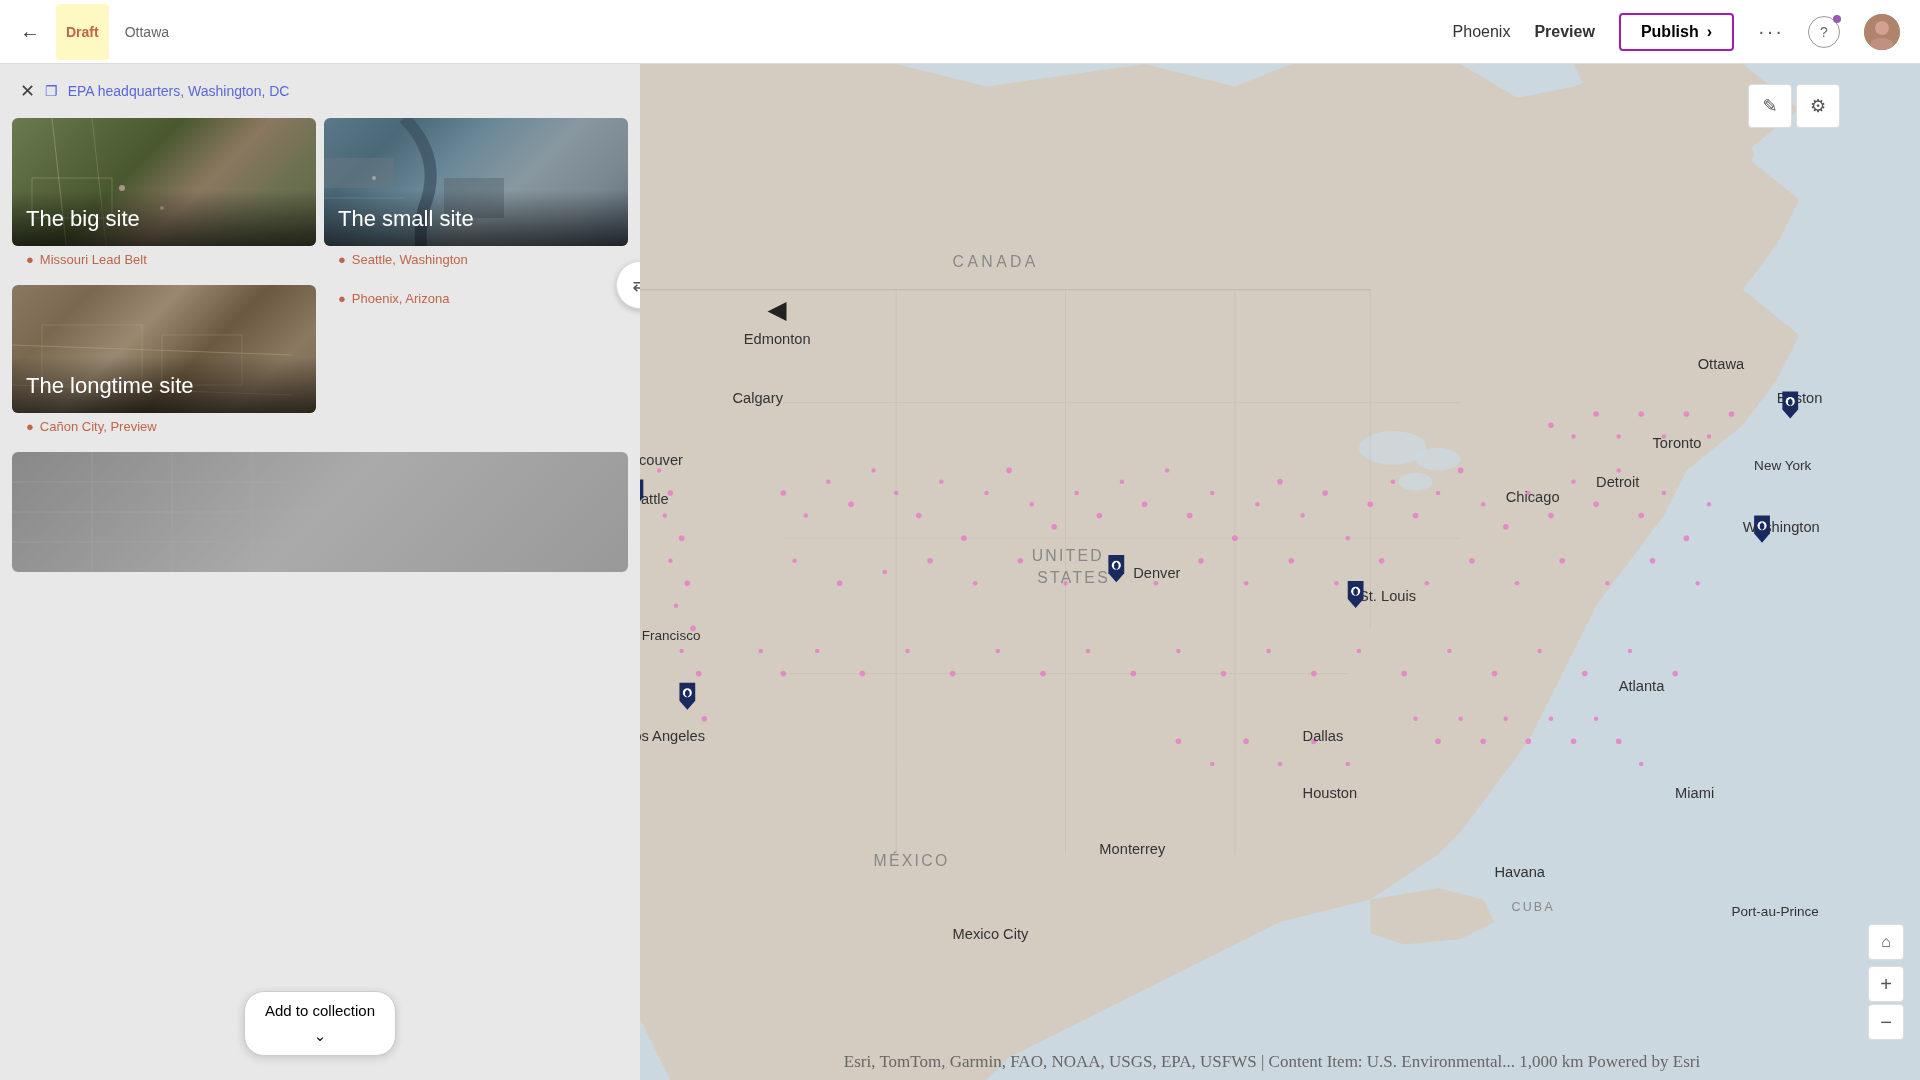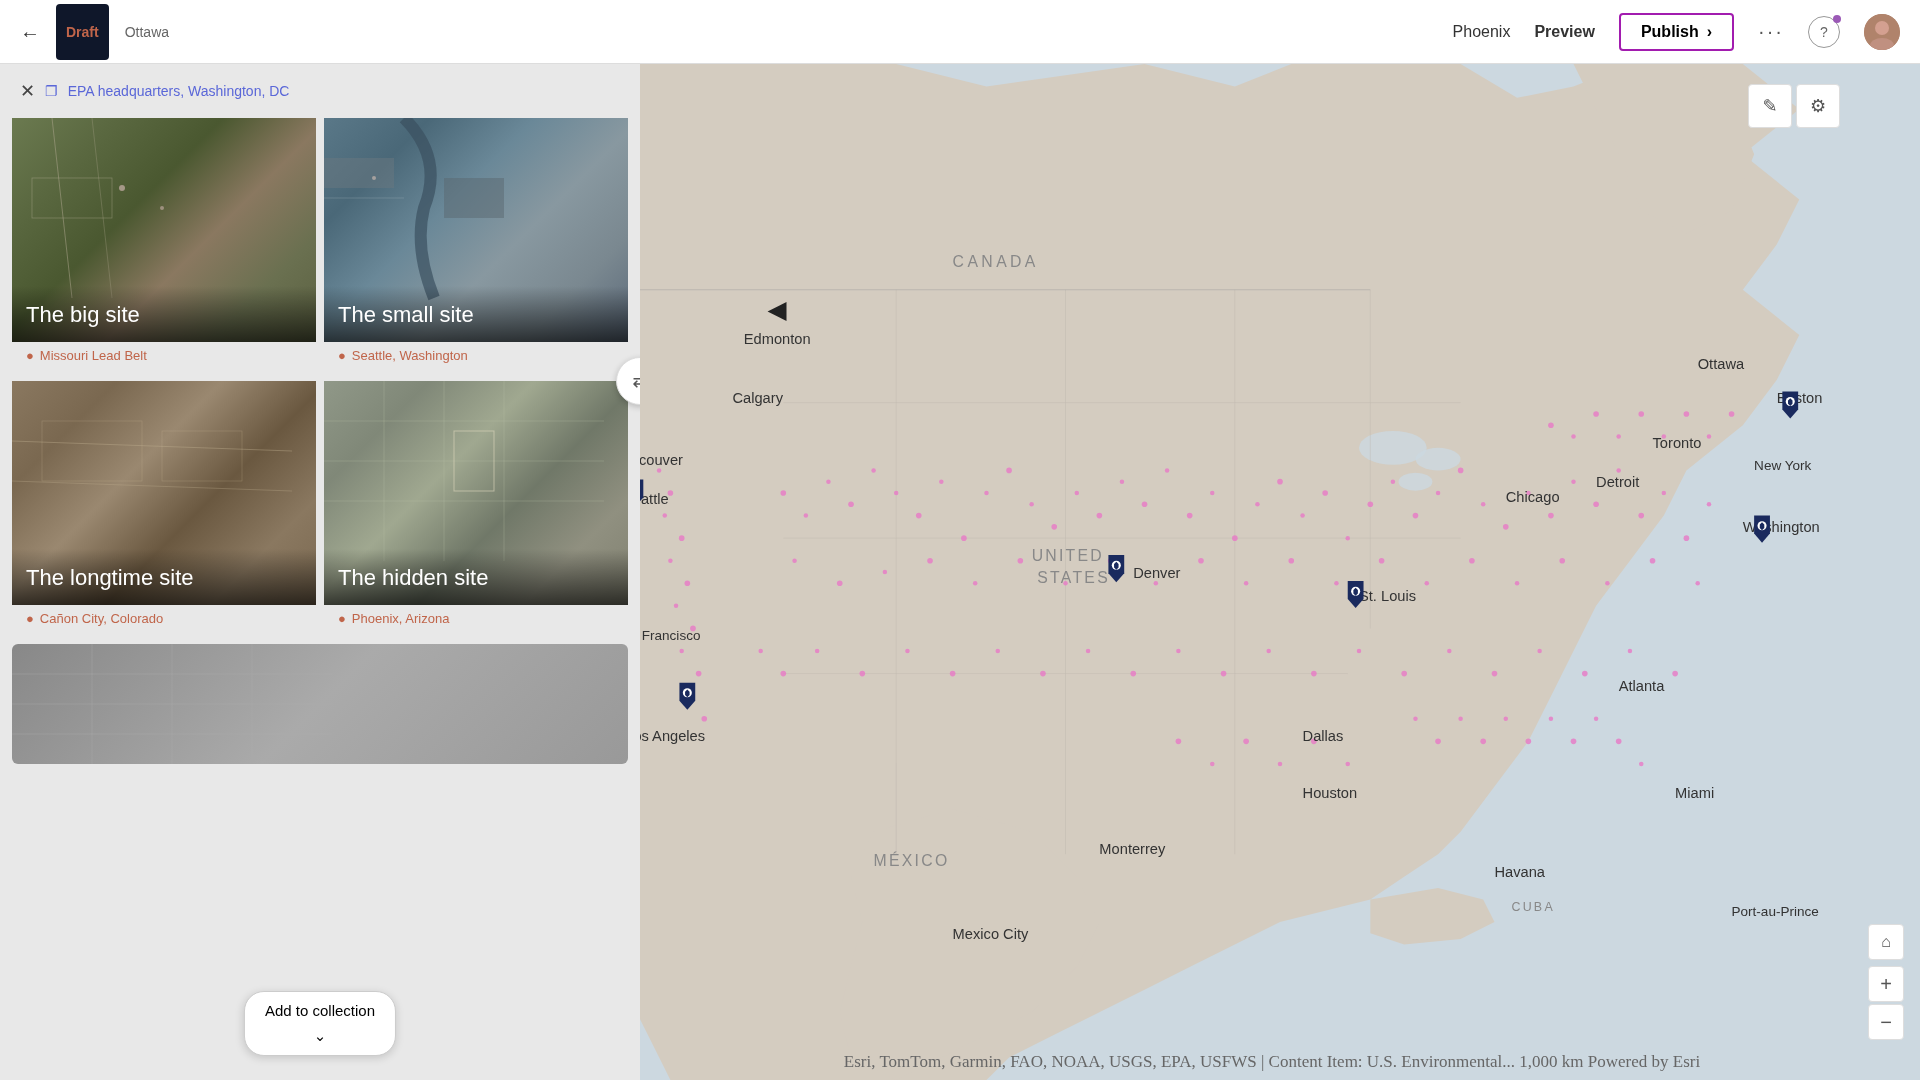--- a/index.html
+++ b/index.html
@@ -5,21 +5,21 @@
     * { box-sizing: border-box; margin: 0; padding: 0; }
     body { font-family: 'Segoe UI', Arial, sans-serif; background: #f0f0f0; width: 1920px; height: 1080px; overflow: hidden; }
 
     
     #topnav {
       display: flex; align-items: center; height: 64px;
       background: #fff; border-bottom: 1px solid #ddd;
       padding: 0 20px; gap: 16px; position: relative; z-index: 100;
     }
     #topnav .back-btn { background: none; border: none; cursor: pointer; font-size: 20px; color: #333; }
-    #topnav .draft-badge { background: #0f172a; color: #c0654a; border: none; border-radius: 4px; padding: 20px 10px; font-size: 14px; font-weight: 600; cursor: pointer; }
+    #topnav .draft-badge { background: #fef9c3; color: #c0654a; border: none; border-radius: 4px; padding: 20px 10px; font-size: 14px; font-weight: 600; cursor: pointer; }
     #topnav .saved-label { color: #666; font-size: 14px; }
     #topnav .nav-right { margin-left: auto; display: flex; align-items: center; gap: 24px; }
     #topnav .design-btn { background: none; border: none; font-size: 16px; cursor: pointer; color: #333; font-weight: 400; }
     #topnav .preview-btn { background: none; border: none; font-size: 16px; cursor: pointer; color: #333; font-weight: 700; }
     #topnav .publish-btn {
       border: 2px solid #a21caf; border-radius: 4px; padding: 8px 20px;
       font-size: 16px; font-weight: 600; background: #fff; cursor: pointer;
       display: flex; align-items: center; gap: 8px;
     }
     #topnav .more-btn { background: none; border: none; font-size: 20px; cursor: pointer; color: #555; letter-spacing: 2px; }
@@ -44,22 +44,22 @@
     .close-btn { background: none; border: none; font-size: 18px; cursor: pointer; color: #444; }
     .epa-link { color: #5a67d8; font-size: 14px; cursor: pointer; display:flex; align-items:center; gap:6px; }
     .pin-icon-blue { color: #5a67d8; font-size: 14px; }
 
     
     .sites-grid {
       display: grid; grid-template-columns: 1fr 1fr;
       gap: 8px; padding: 0 12px 8px 12px;
     }
     .site-card {
-      position: relative; border-radius: 0; overflow: hidden;
-      cursor: pointer; height: 224px;
+      position: relative; border-radius: 6px; overflow: hidden;
+      cursor: pointer; height: 128px;
     }
     .site-card .card-bg {
       width: 100%; height: 100%;
       background-size: cover; background-position: center;
     }
     .site-card .card-overlay {
       position: absolute; bottom: 0; left: 0; right: 0;
       background: linear-gradient(transparent, rgba(0,0,0,0.65));
       padding: 16px 14px 14px;
     }
@@ -241,43 +241,25 @@
                 <rect x="30" y="40" width="100" height="60" fill="none" stroke="#d0c0a0" stroke-width="0.7" opacity="0.3"></rect>
                 <rect x="150" y="50" width="80" height="50" fill="none" stroke="#d0c0a0" stroke-width="0.7" opacity="0.3"></rect>
               </svg>
             </div>
             <div class="card-overlay">
               <div class="card-title">The longtime site</div>
             </div>
           </div>
           <div class="location-row">
             <span class="location-pin">●</span>
-            <span class="location-text">Cañon City, Colorado</span>
+            <span class="location-text">Cañon City, Preview</span>
           </div>
         </div>
 
         <div>
-          <div class="site-card">
-            <div class="card-bg" style="background: linear-gradient(135deg, #909888 0%, #808878 20%, #a0a890 40%, #707868 60%, #909080 80%, #808070 100%);">
-              <svg width="100%" height="100%">
-                <rect width="100%" height="100%" fill="none"></rect>
-
-                <line x1="0" y1="40" x2="280" y2="40" stroke="#b8c0a8" stroke-width="0.7" opacity="0.4"></line>
-                <line x1="0" y1="80" x2="280" y2="80" stroke="#b8c0a8" stroke-width="0.7" opacity="0.4"></line>
-                <line x1="0" y1="120" x2="280" y2="120" stroke="#b8c0a8" stroke-width="0.7" opacity="0.4"></line>
-                <line x1="60" y1="0" x2="60" y2="180" stroke="#b8c0a8" stroke-width="0.7" opacity="0.4"></line>
-                <line x1="120" y1="0" x2="120" y2="180" stroke="#b8c0a8" stroke-width="0.7" opacity="0.4"></line>
-                <line x1="180" y1="0" x2="180" y2="180" stroke="#b8c0a8" stroke-width="0.7" opacity="0.4"></line>
-                <rect x="130" y="50" width="40" height="60" fill="none" stroke="#e0d8c0" stroke-width="1" opacity="0.6"></rect>
-              </svg>
-            </div>
-            <div class="card-overlay">
-              <div class="card-title">The hidden site</div>
-            </div>
-          </div>
           <div class="location-row">
             <span class="location-pin">●</span>
             <span class="location-text">Phoenix, Arizona</span>
           </div>
         </div>
 
       </div>
 
       <button class="swap-icon-btn" style="position:absolute; right:-24px; top:calc(50% - 24px);">
         <span>⇄</span>

